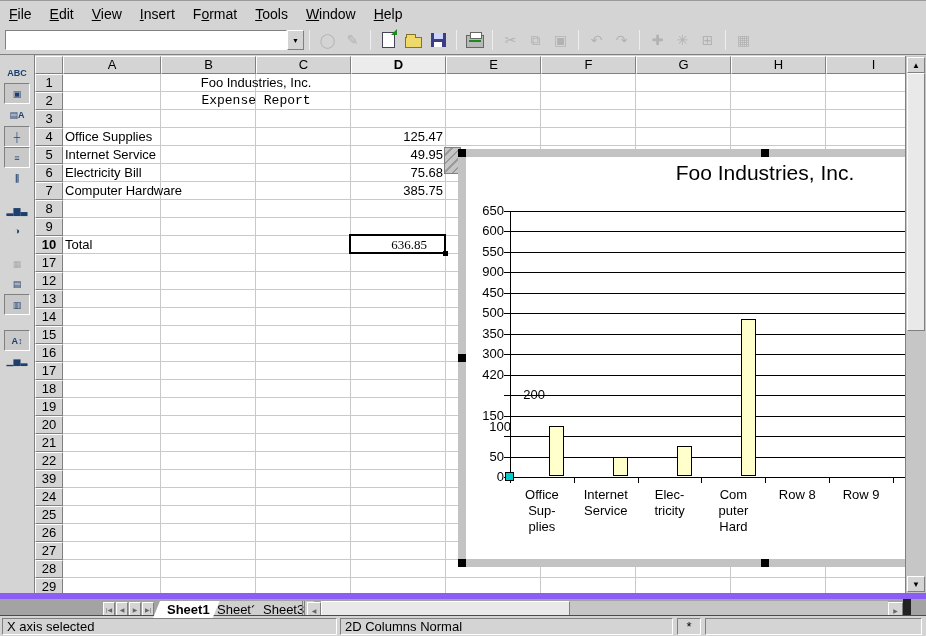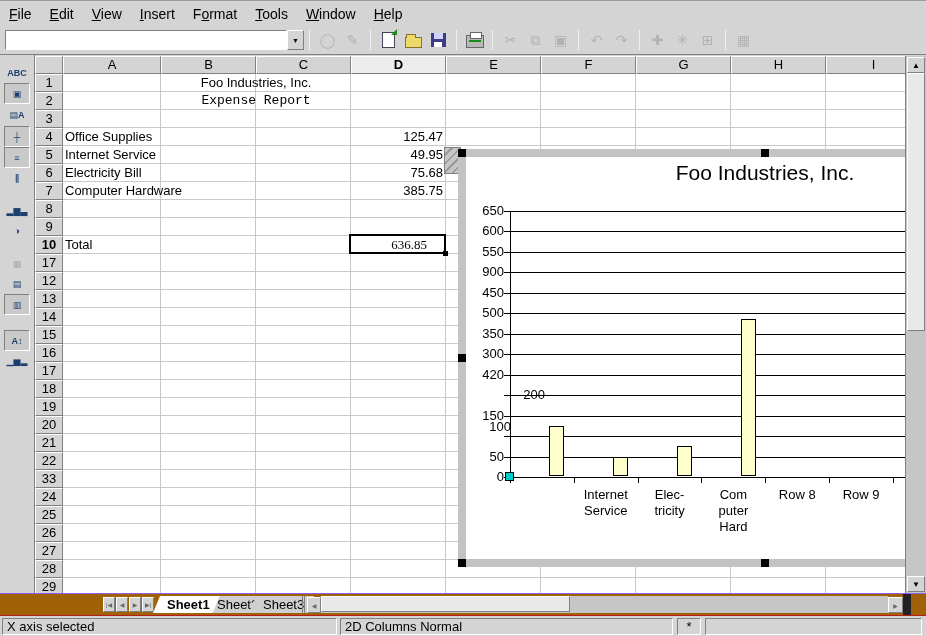--- a/index.html
+++ b/index.html
@@ -60,21 +60,21 @@
   .xtick{position:absolute;width:1px;height:5px;background:#000;}
   .xlab{position:absolute;width:64px;text-align:center;font-size:13px;color:#000;white-space:pre-line;line-height:16px;}
   .axisline{position:absolute;background:#000;}
   .bar{position:absolute;border:1px solid #000;}
   .handle{position:absolute;width:8px;height:8px;background:#000;}
   #axis-handle{position:absolute;width:9px;height:9px;border:1px solid #000;}
   
   #vscroll{left:905px;top:55px;width:21px;height:537px;background:#c6c6c6;border-left:1px solid #808080;}
   .sbtn{position:absolute;background:#d4d4d4;border:1px solid;border-color:#fff #808080 #808080 #fff;display:flex;align-items:center;justify-content:center;font-size:8px;color:#000;}
   .sthumb{position:absolute;background:#e9e9e9;border:1px solid;border-color:#fff #808080 #808080 #fff;}
-  #tabrow{left:0;top:592px;width:926px;height:22px;background:#a16207;border-top:1px solid #8b5cf6;}
+  #tabrow{left:0;top:592px;width:926px;height:22px;background:#a3a3a3;border-top:6px solid #8b5cf6;}
   .navbtn{position:absolute;top:3px;width:12px;height:15px;background:#d4d4d4;border:1px solid;border-color:#fff #808080 #808080 #fff;font-size:6px;display:flex;align-items:center;justify-content:center;color:#666;}
   .tab{position:absolute;top:2px;height:17px;font-size:13px;color:#000;display:flex;align-items:center;justify-content:center;clip-path:polygon(7px 0,100% 0,calc(100% - 7px) 100%,0 100%);background:#cfcfcf;filter:drop-shadow(0 0 1px #444);padding:0 10px 0 14px;}
   .tab.active{background:#fff;font-weight:bold;z-index:2;}
   
   #statusbar{left:0;top:614px;width:926px;height:39px;background:#d4d4d4;border-top:1px solid #b91c1c;border-bottom:2px solid #000;}
   .spanel{position:absolute;top:2px;height:17px;border:1px solid;border-color:#808080 #fff #fff #808080;font-size:13px;line-height:15px;padding:0 4px;color:#000;background:#d4d4d4;white-space:nowrap;overflow:hidden;}
 </style>
 </head>
 <body>
 
@@ -174,21 +174,21 @@
       <div class="rowhead">13</div>
       <div class="rowhead">14</div>
       <div class="rowhead">15</div>
       <div class="rowhead">16</div>
       <div class="rowhead">17</div>
       <div class="rowhead">18</div>
       <div class="rowhead">19</div>
       <div class="rowhead">20</div>
       <div class="rowhead">21</div>
       <div class="rowhead">22</div>
-      <div class="rowhead">33</div>
+      <div class="rowhead">39</div>
       <div class="rowhead">24</div>
       <div class="rowhead">25</div>
       <div class="rowhead">26</div>
       <div class="rowhead">27</div>
       <div class="rowhead">28</div>
       <div class="rowhead">29</div>
     </div>
 
   <div id="grid" class="abs">
     <div class="cell" style="left:98px;top:0;width:190px;text-align:center;">Foo Industries, Inc.</div>
@@ -259,20 +259,23 @@
           <div class="axisline" style="left: 52px; top: 62px; width: 1px; height: 267px;"></div>
           <div class="axisline" style="left: 52px; top: 328px; width: 554px; height: 1px;"></div>
           <div class="xtick" style="left: 52px; top: 329px;"></div>
           <div class="xtick" style="left: 115.833px; top: 329px;"></div>
           <div class="xtick" style="left: 179.666px; top: 329px;"></div>
           <div class="xtick" style="left: 243.499px; top: 329px;"></div>
           <div class="xtick" style="left: 307.332px; top: 329px;"></div>
           <div class="xtick" style="left: 371.165px; top: 329px;"></div>
           <div class="xtick" style="left: 434.998px; top: 329px;"></div>
           <div class="bar" style="left: 91.4165px; top: 276.654px; width: 15px; height: 50.3462px; background: rgb(255, 255, 204); border-color: rgb(0, 0, 0);"></div>
+          <div class="xlab" style="left: 51.9165px; top: 338px;">Office
+Sup-
+plies</div>
           <div class="bar" style="left: 155.25px; top: 307.559px; width: 15px; height: 19.4411px; background: rgb(255, 255, 204); border-color: rgb(0, 0, 0);"></div>
           <div class="xlab" style="left: 115.749px; top: 338px;">Internet
 Service</div>
           <div class="bar" style="left: 219.082px; top: 297.029px; width: 15px; height: 29.9706px; background: rgb(255, 255, 204); border-color: rgb(0, 0, 0);"></div>
           <div class="xlab" style="left: 179.582px; top: 338px;">Elec-
 tricity</div>
           <div class="bar" style="left: 282.916px; top: 170.139px; width: 15px; height: 156.861px; background: rgb(255, 255, 204); border-color: rgb(0, 0, 0);"></div>
           <div class="xlab" style="left: 243.416px; top: 338px;">Com
 puter
 Hard</div>

